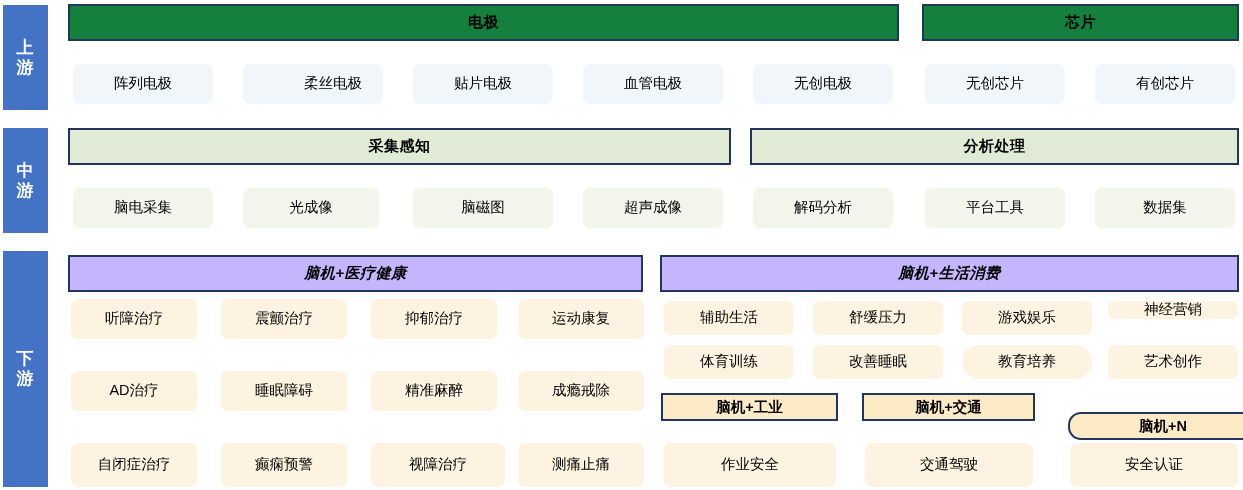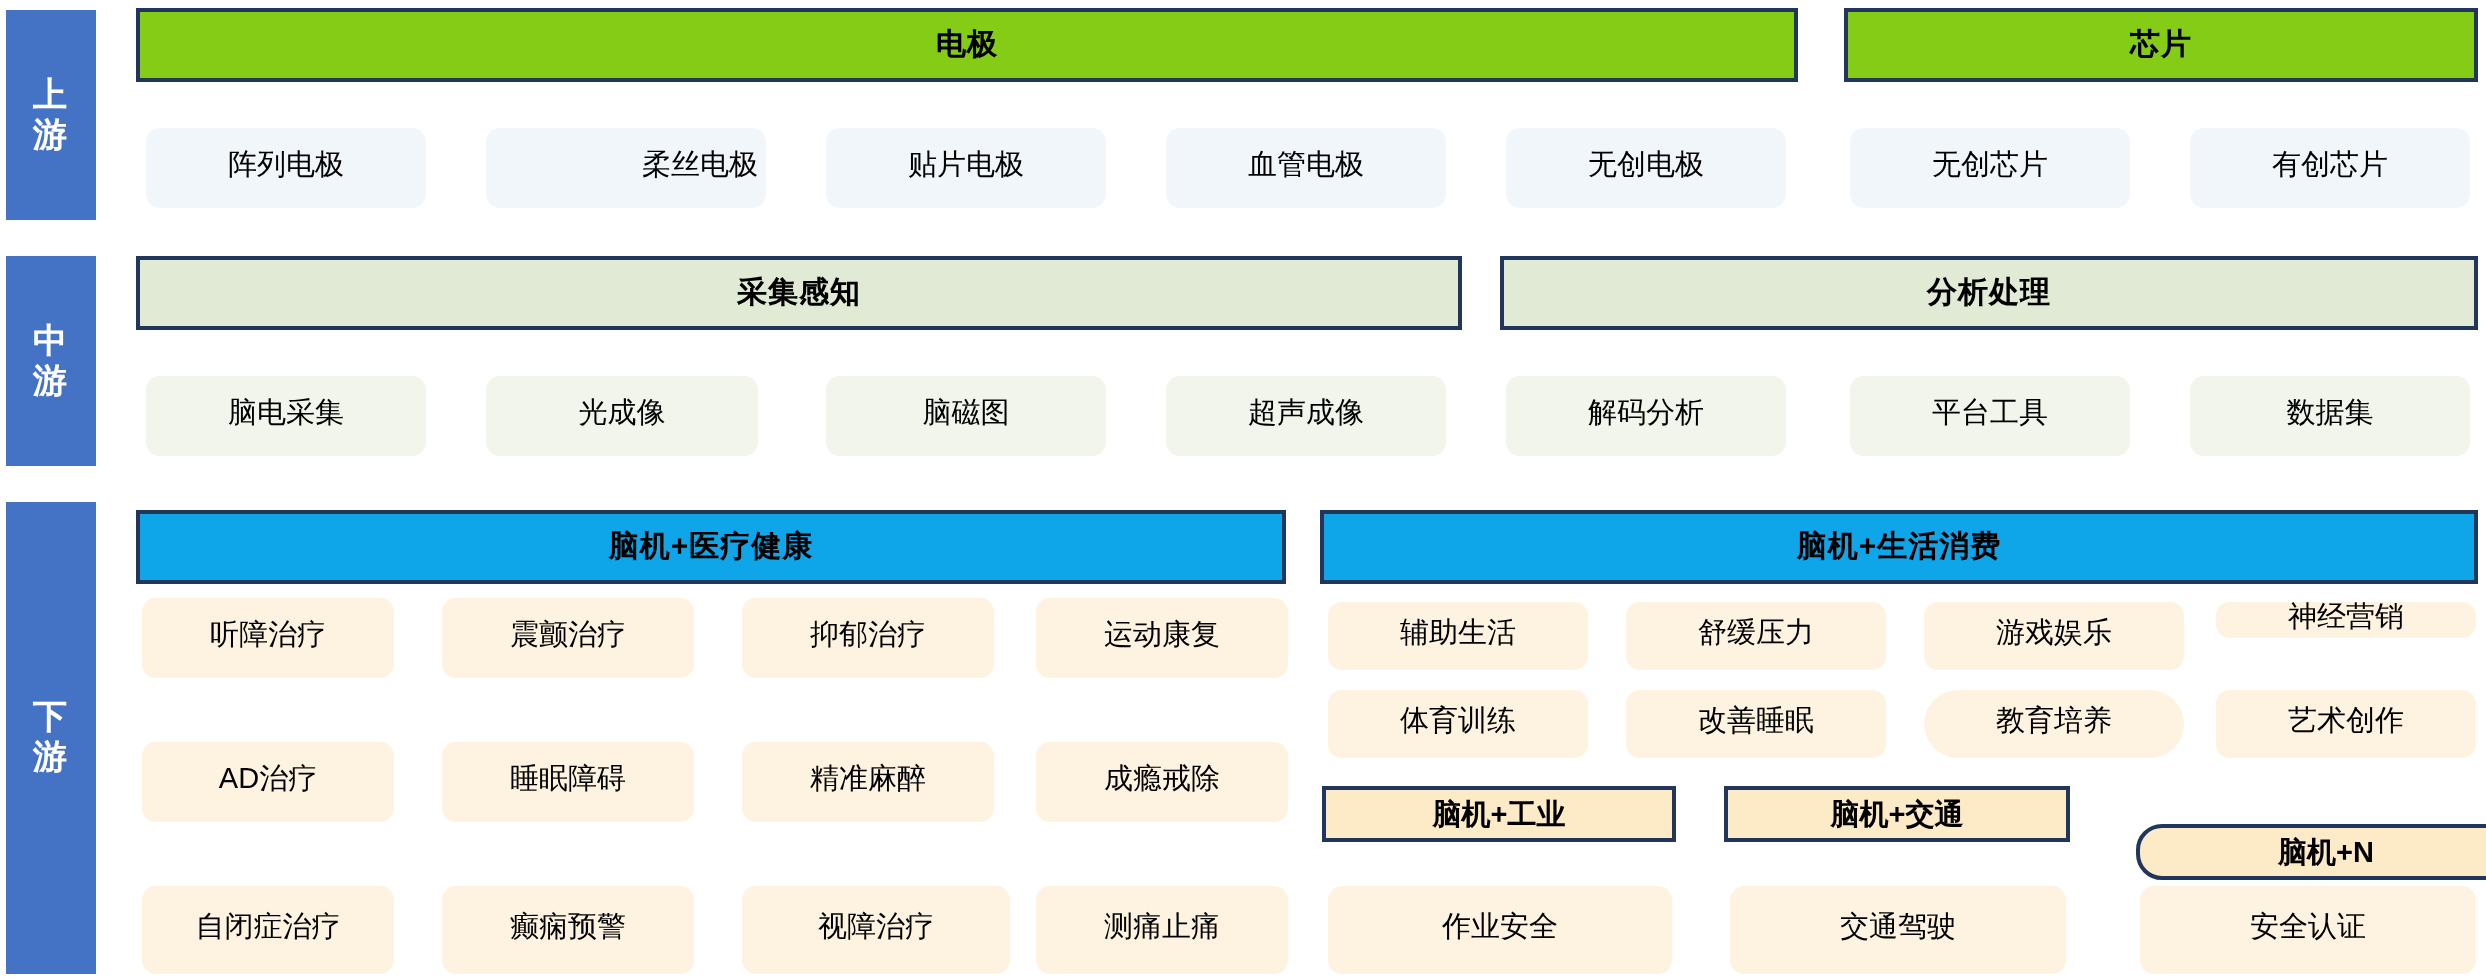--- a/index.html
+++ b/index.html
@@ -49,36 +49,36 @@
     box-sizing: border-box;
     border: 2px solid #22365B;
     display: flex;
     align-items: center;
     justify-content: center;
     font-size: 15px;
     font-weight: 700;
     height: 37px;
     letter-spacing: 0.5px;
   }
-  .head-blue   { background: #84cc16; }
+  .head-blue   { background: #15803d; }
   .head-green  { background: #E0EAD4; }
-  .head-yellow { background: #0ea5e9; }
+  .head-yellow { background: #c4b5fd; font-style: italic; }
 
   
   .chip {
     position: absolute;
     box-sizing: border-box;
     border-radius: 7px;
     display: flex;
     align-items: center;
     justify-content: center;
     text-align: center;
     font-size: 14.5px;
     line-height: 1.18;
-    padding: 0 4px;
+    padding: 0 21px;
   }
   .chip-blue   { background: #F1F6FB; }
   .chip-green  { background: #F1F5EB; }
   .chip-yellow { background: #FDF3E0; }
 
   
   .subhead {
     position: absolute;
     box-sizing: border-box;
     border: 2px solid #22365B;

